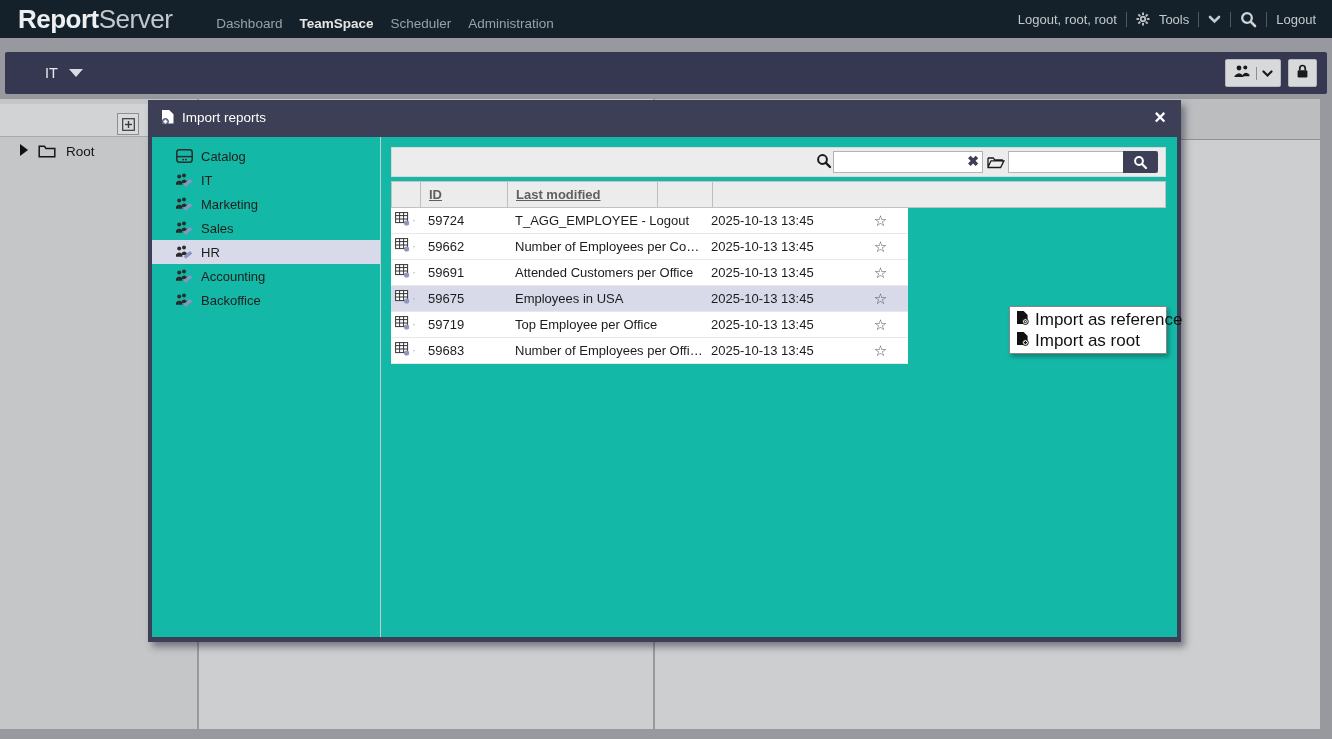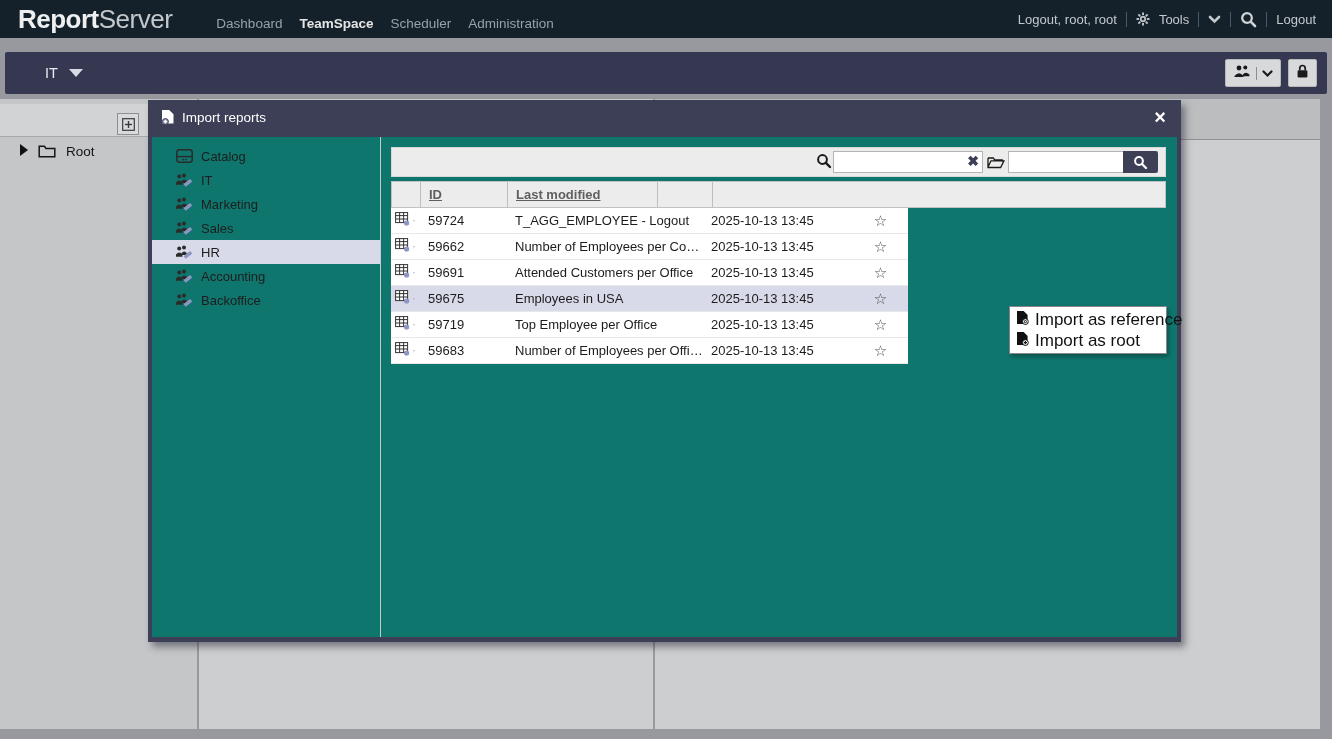--- a/index.html
+++ b/index.html
@@ -51,21 +51,21 @@
   .pr-band { height:41px; background:#bcbdbf; border-bottom:1px solid #8f9092; }
 
   
   .modal { position:absolute; left:148px; top:100px; width:1033px; height:542px; background:#3c3f55;
            box-shadow:4px 5px 7px rgba(40,42,55,.5); z-index:10; }
   .modal-header { height:34px; display:flex; align-items:center; color:#fff; }
   .mh-icon { margin-left:13px; display:flex; }
   .mh-title { margin-left:7px; font-size:13.5px; font-weight:400; }
   .modal-close { margin-left:auto; margin-right:15px; color:#fff; font-size:20px; font-weight:700;
                  line-height:1; cursor:pointer; }
-  .modal-body { position:absolute; left:4px; right:4px; top:37px; bottom:5px; background:#0f766e; display:flex; }
+  .modal-body { position:absolute; left:4px; right:4px; top:37px; bottom:5px; background:#14b8a6; display:flex; }
 
   .ts-list { width:229px; border-right:1px solid #c9c9cb; padding-top:7px; }
   .ts-item { height:24px; display:flex; align-items:center; gap:8px; padding-left:23px;
              font-size:13px; color:#1d1d1d; cursor:pointer; }
   .ts-item.selected { background:#d9dae9; }
   .ts-item .icon { display:flex; width:18px; justify-content:center; }
 
   .content { position:relative; flex:1; }
 
   .searchband { position:absolute; left:10px; top:10px; width:775px; height:30px; background:#ececec;

